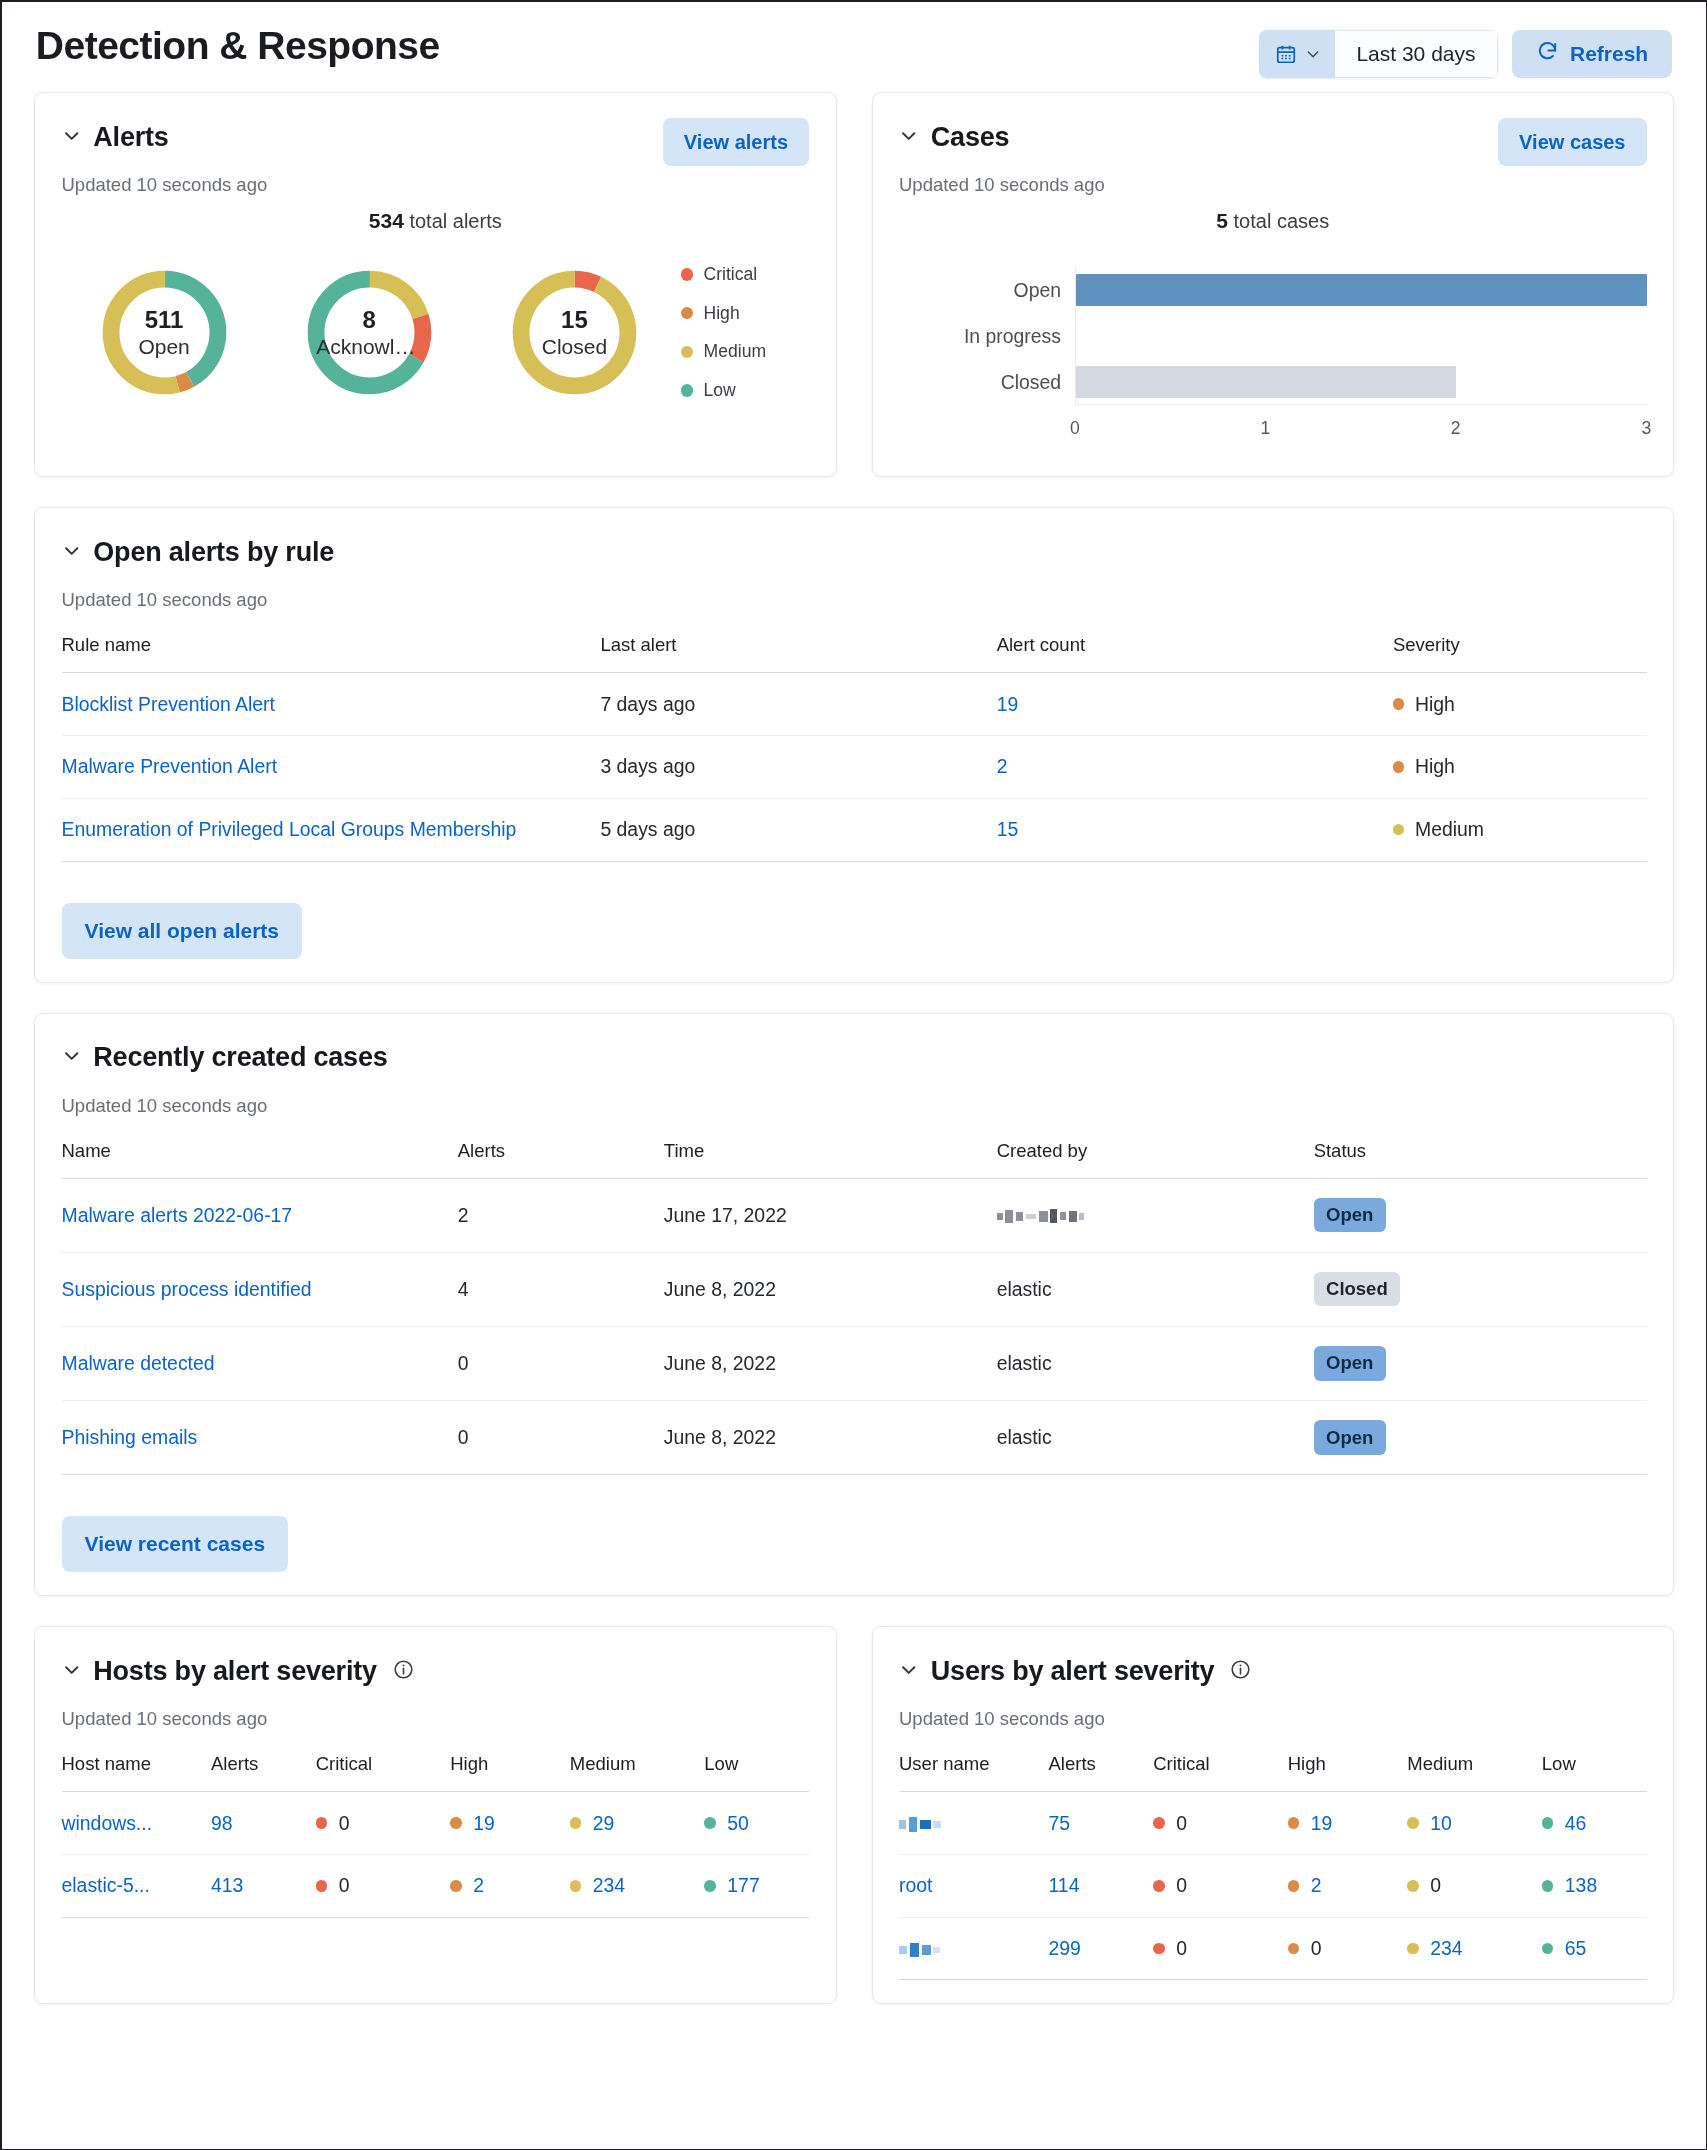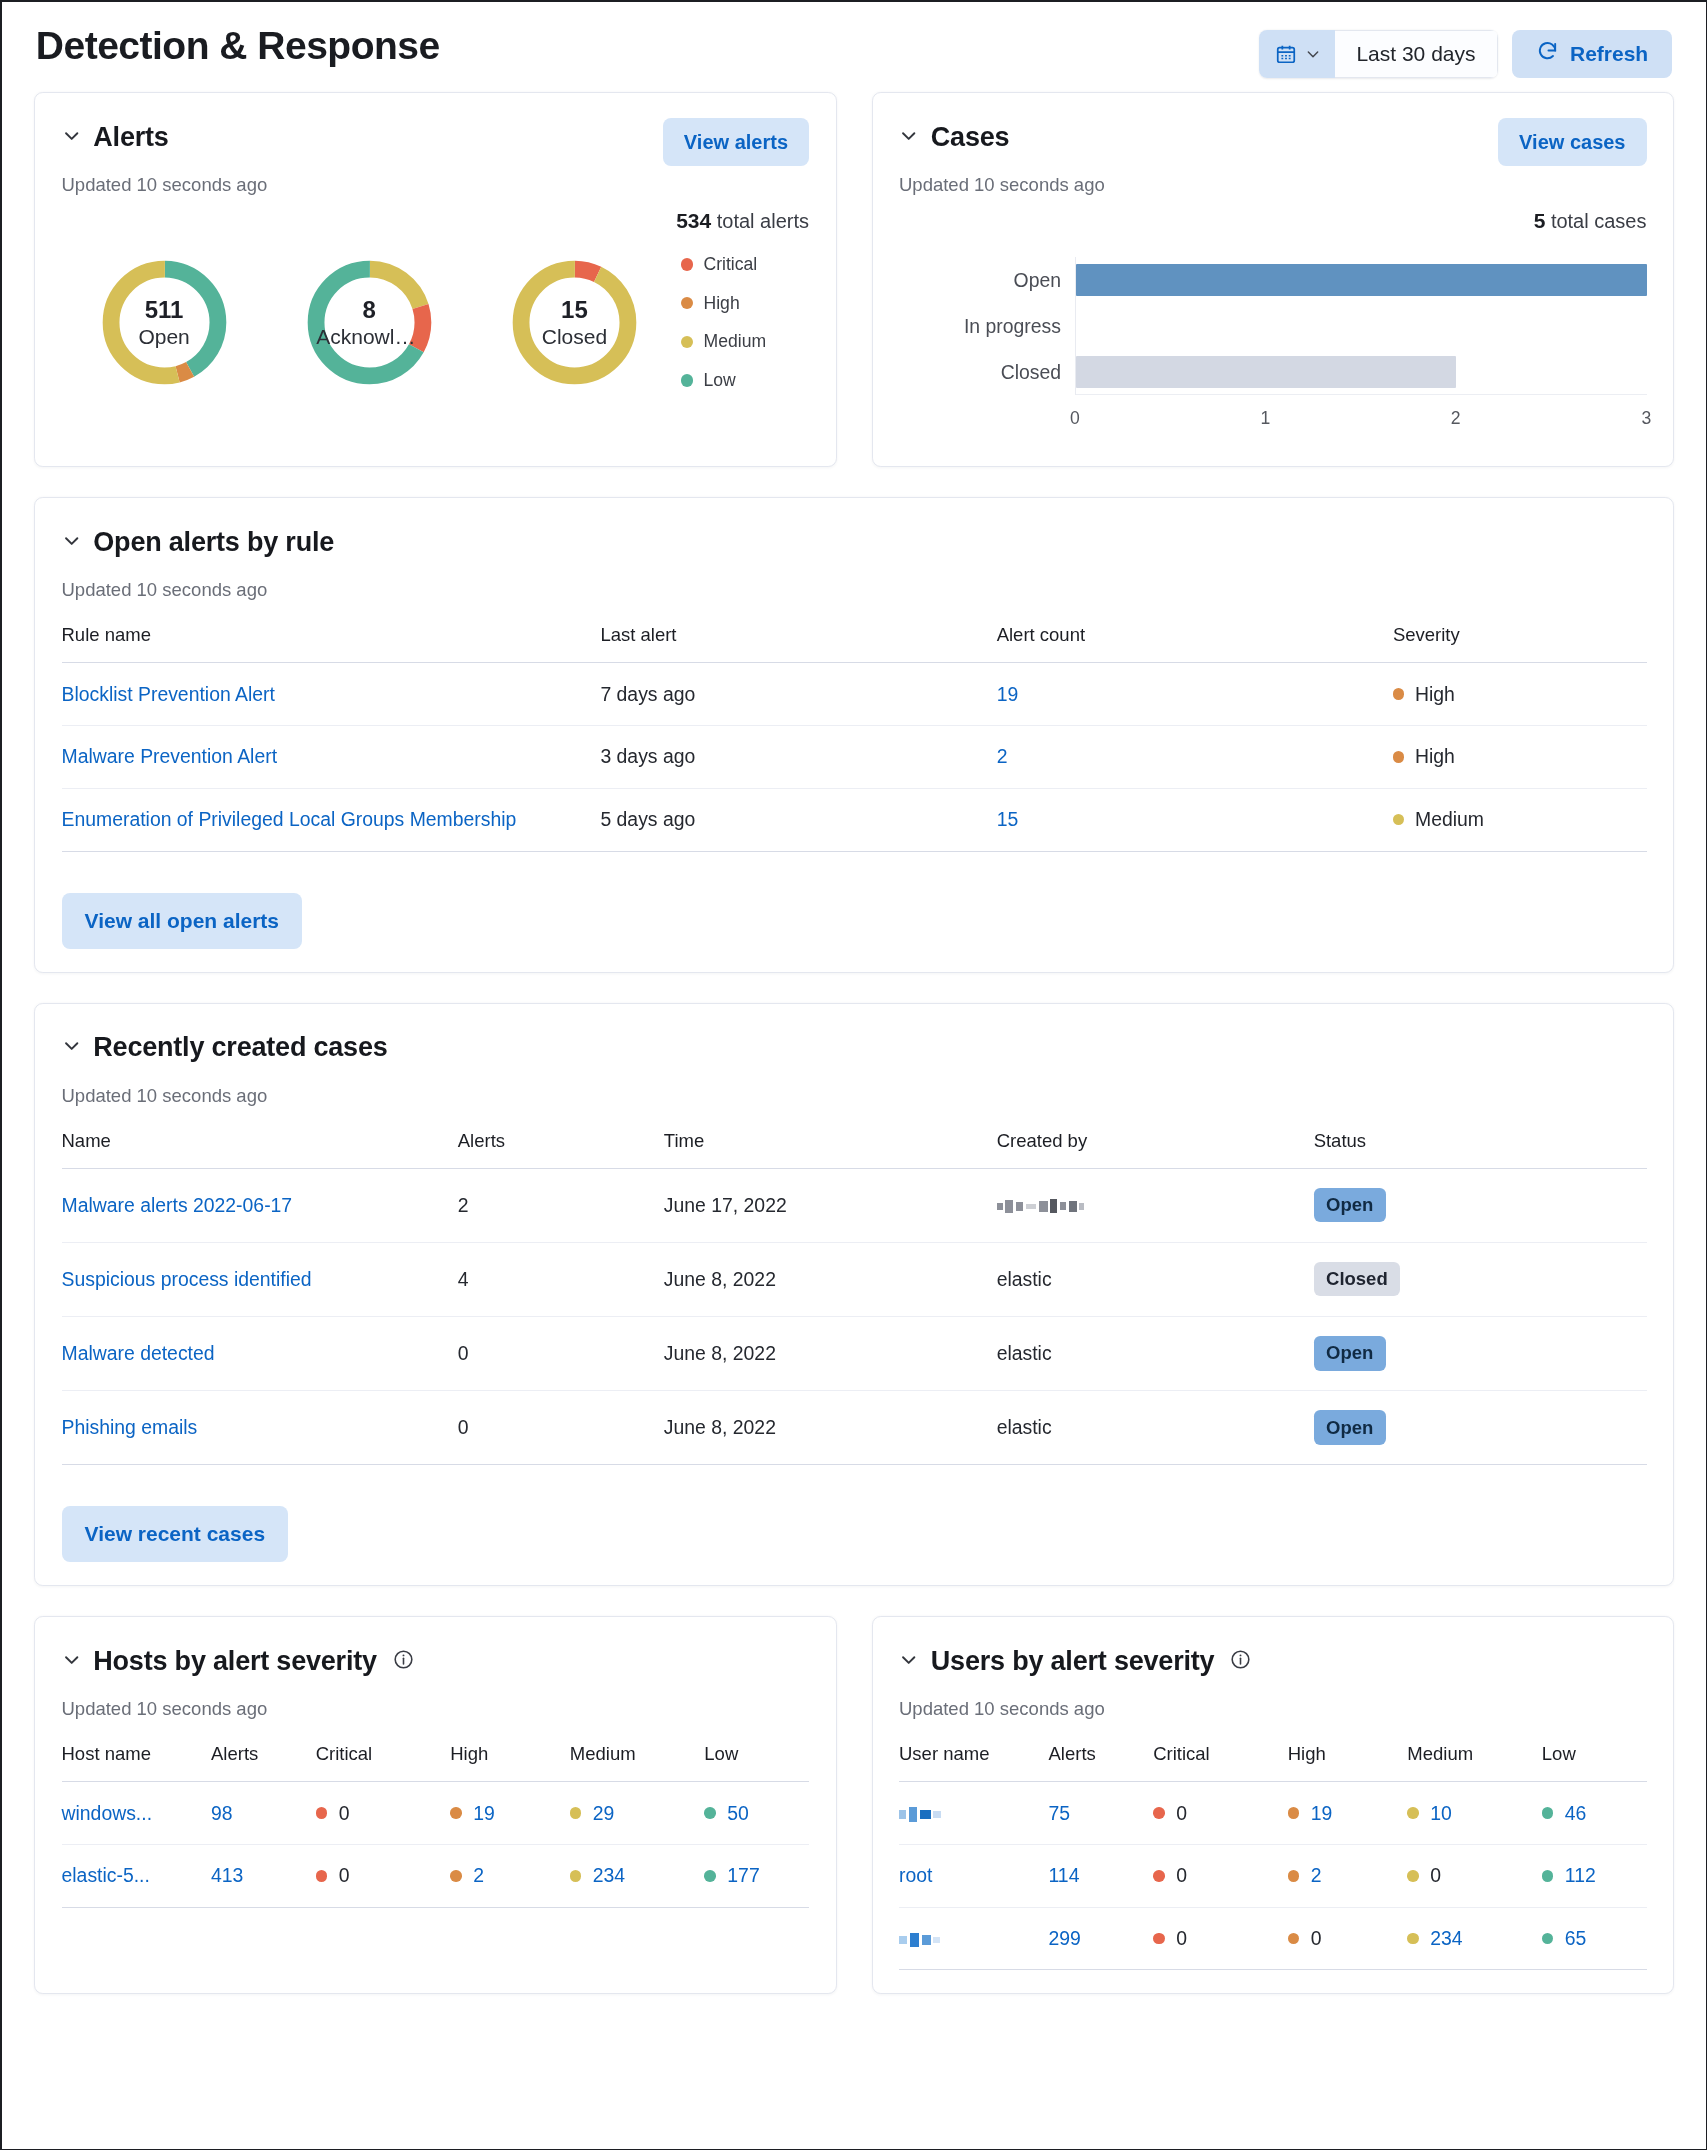--- a/index.html
+++ b/index.html
@@ -91,21 +91,21 @@
     padding: 12.4px 21px; cursor: pointer;
     font-family: "Liberation Sans", sans-serif;
     white-space: nowrap;
   }
   .updated {
     font-size: 18.5px; color: #6a6e78; margin-top: 8px;
   }
 
   
   .alerts-body { padding-top: 12.4px; }
-  .total-line { text-align: right; font-size: 20px; color: #3a3d45; margin-bottom: 14px; }
+  .total-line { text-align: center; font-size: 20px; color: #3a3d45; margin-bottom: 24px; }
   .total-line b { font-weight: 700; color: #1b1d22; font-size: 21px; }
   .donuts { display: flex; align-items: center; gap: 0; padding: 5.3px 0 14px 0; }
   .donut-cell { flex: 1 1 0; display: flex; justify-content: center; }
   .donut { position: relative; width: 141px; height: 141px; }
   .donut svg { display: block; }
   .donut-label {
     position: absolute; inset: 0;
     display: flex; flex-direction: column; align-items: center; justify-content: center;
     pointer-events: none;
   }
@@ -652,21 +652,21 @@
               </td>
             <td>
                 <span class="num-cell">
                 <span class="sev-dot" style="background:#d6bf57"></span>
                 <span class="num-plain">0</span>
                 </span>
               </td>
             <td>
                 <span class="num-cell">
                 <span class="sev-dot" style="background:#54b399"></span>
-                <span class="num-link">112</span>
+                <span class="num-link">138</span>
                 </span>
               </td>
           </tr>
           <tr>
             <td><span class="redact blue">
                   <i style="width:8px;height:8px;background:#a9cdee"></i>
                   <i style="width:9.7px;height:14px;background:#2d7fd0"></i>
                   <i style="width:8.8px;height:10.6px;background:#5b9bd8"></i>
                   <i style="width:7px;height:6.2px;background:#d4e4f6"></i>
                 </span></td>

